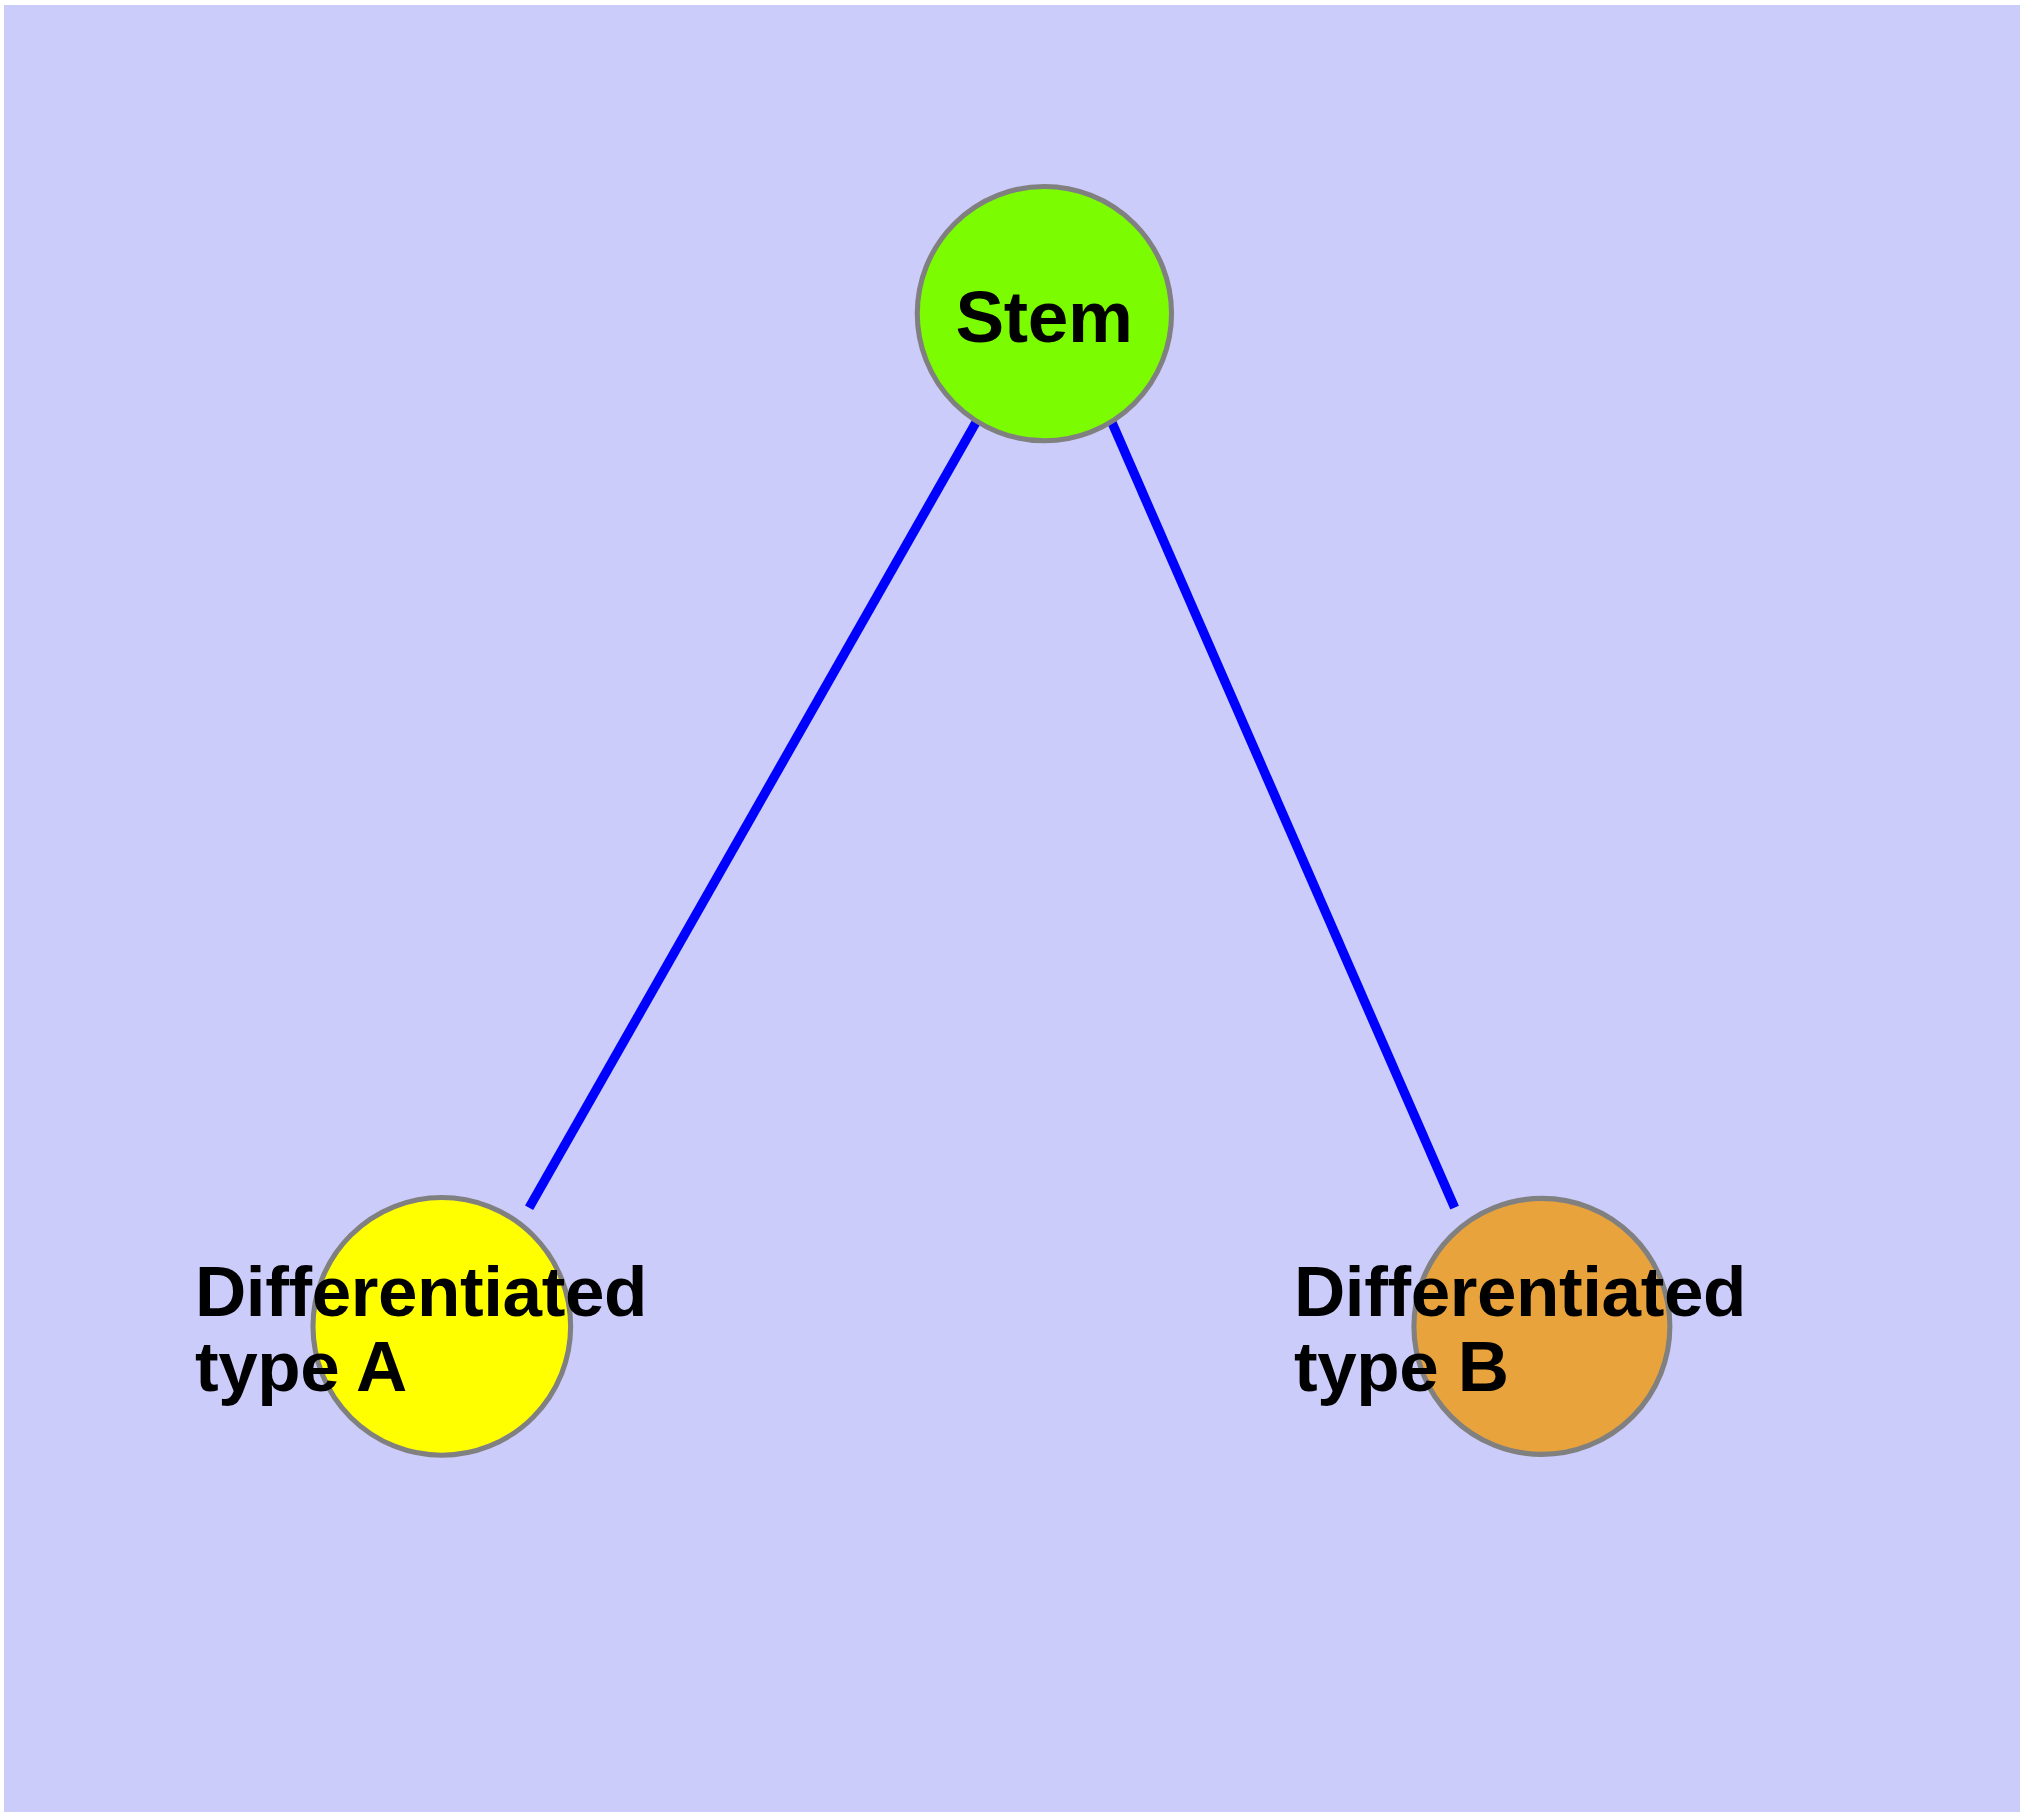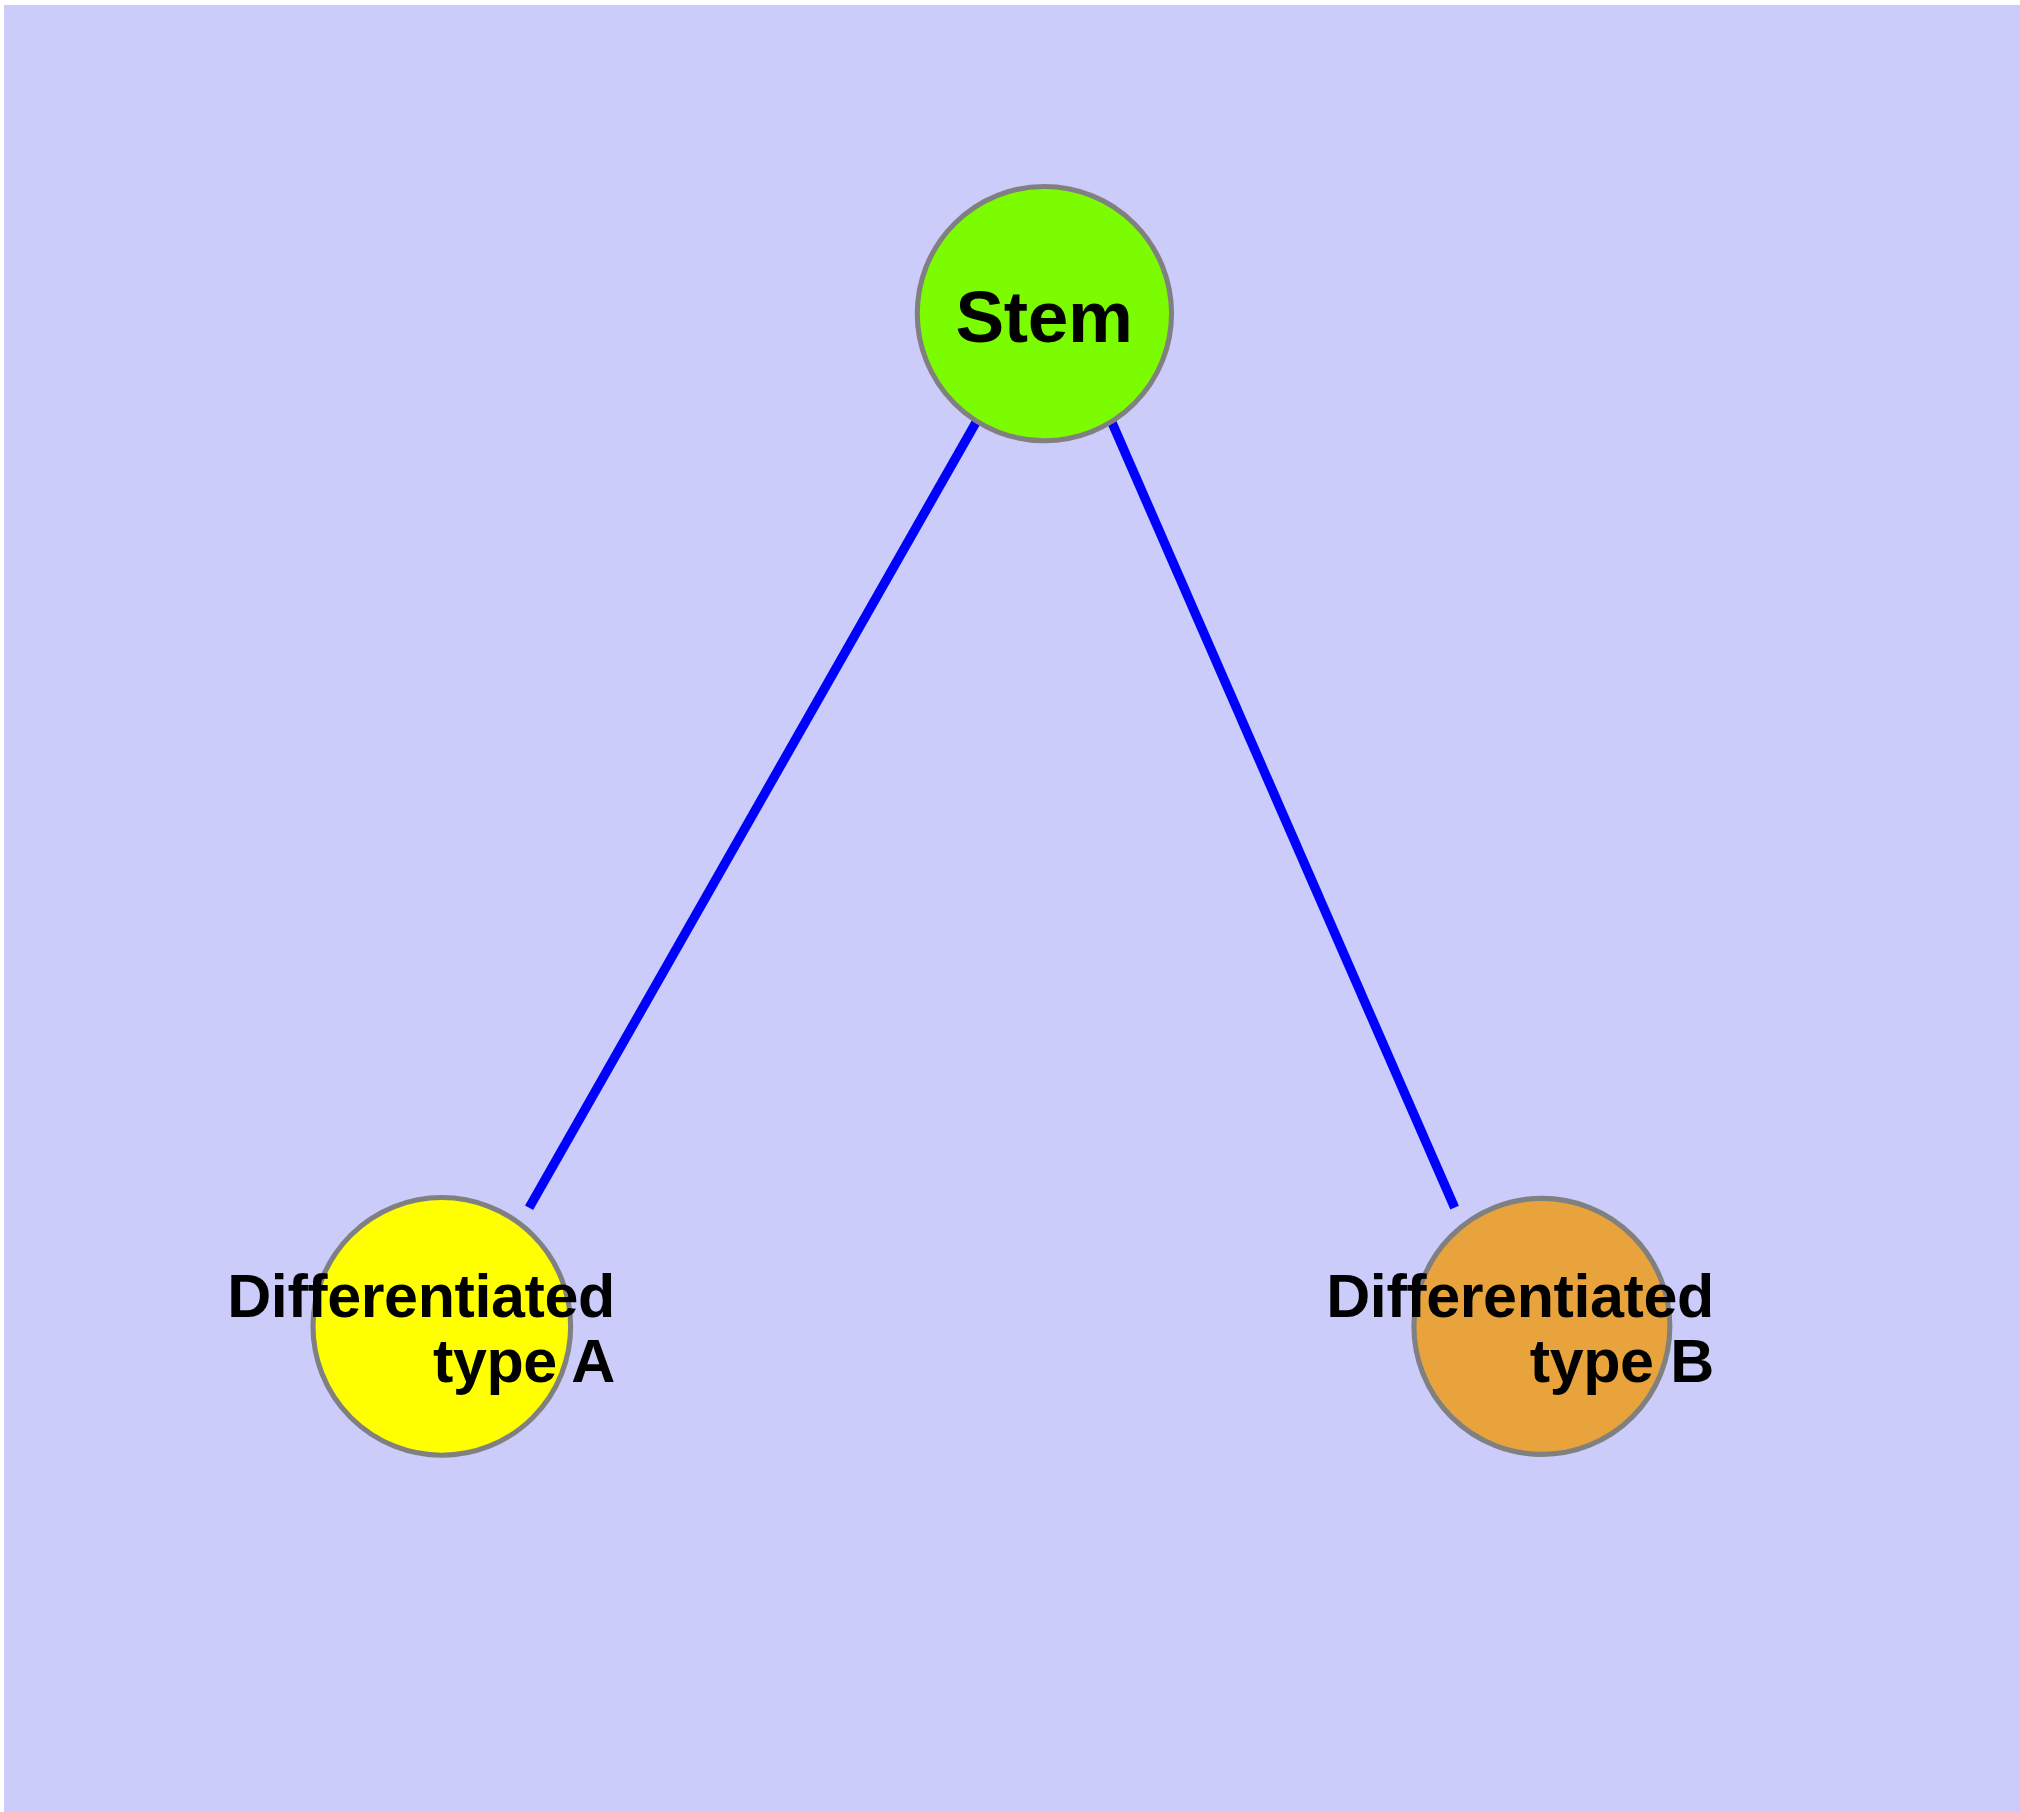--- a/index.html
+++ b/index.html
@@ -29,29 +29,29 @@
     left: 0;
     top: 0;
     width: 2021px;
     height: 1812px;
     overflow: visible;
   }
   .node-label {
     position: absolute;
     color: #000000;
     font-weight: bold;
-    text-align: right;
+    text-align: left;
     white-space: pre;
     line-height: 1.06;
     letter-spacing: -0.4px;
     pointer-events: none;
     transform: translate(-50%, -50%);
   }
   .label-stem { font-size: 73px; }
-  .label-leaf { font-size: 61px; }
+  .label-leaf { font-size: 71px; }
 </style>
 </head>
 <body>
 
 <div id="canvas">
 
   <div id="plot-area"></div>
 
   <svg id="graph-svg" viewBox="0 0 2384 2138" xmlns="http://www.w3.org/2000/svg">
     <g id="edges-group">

